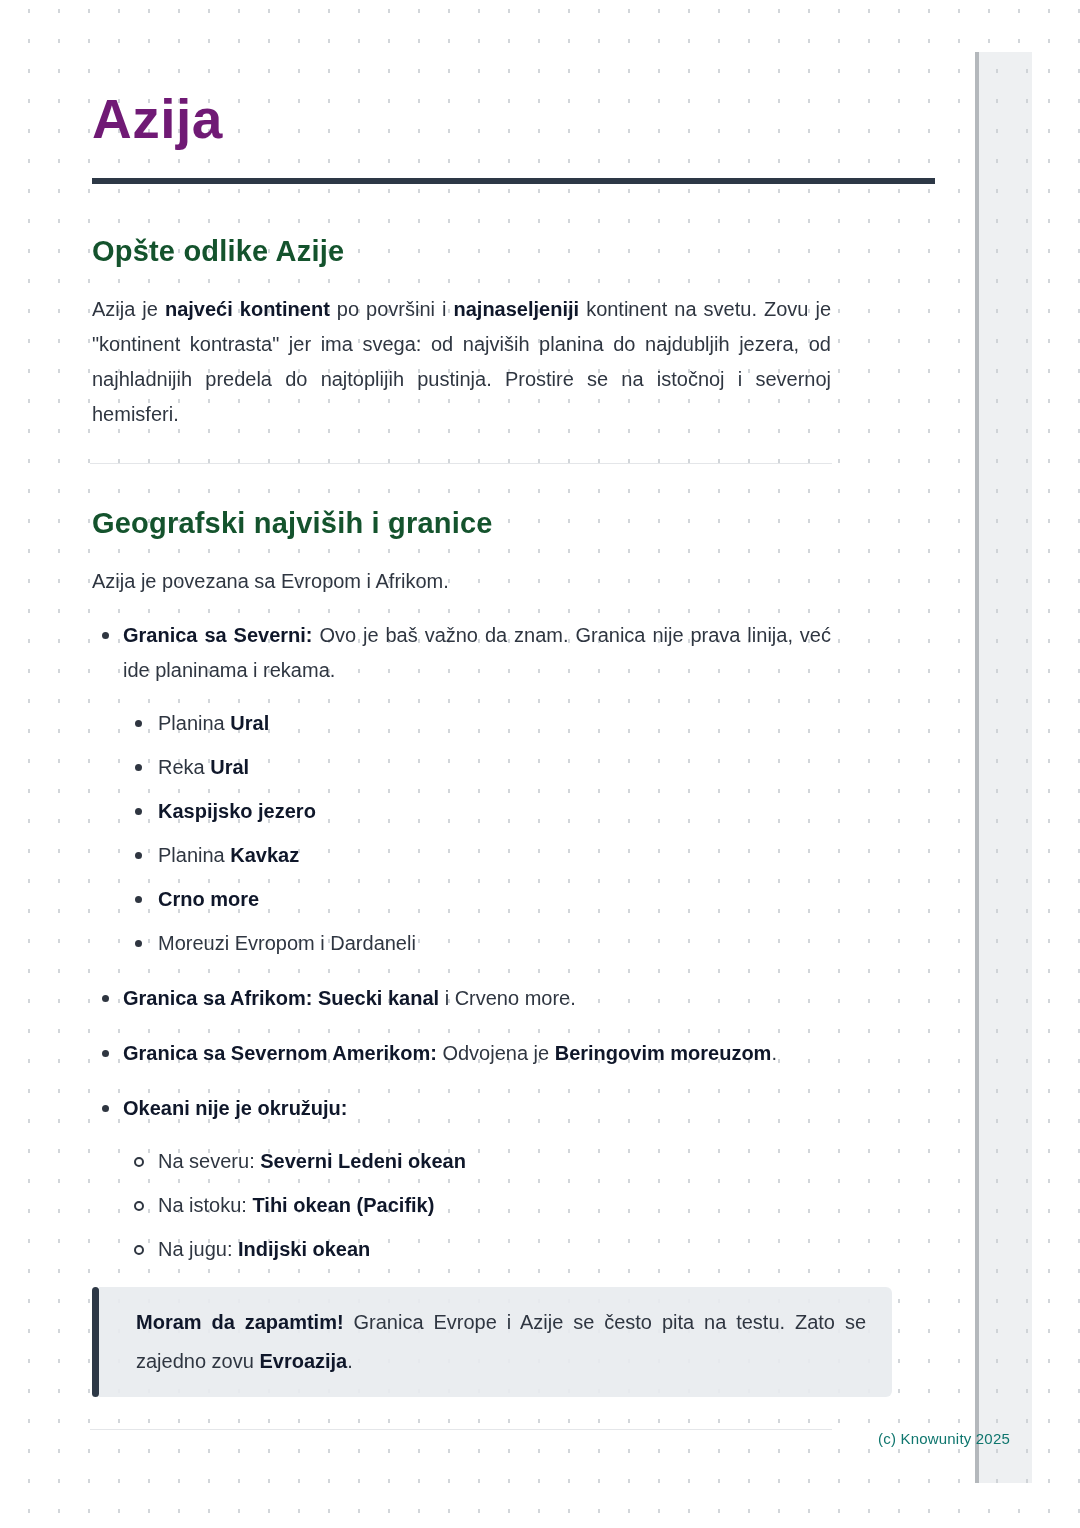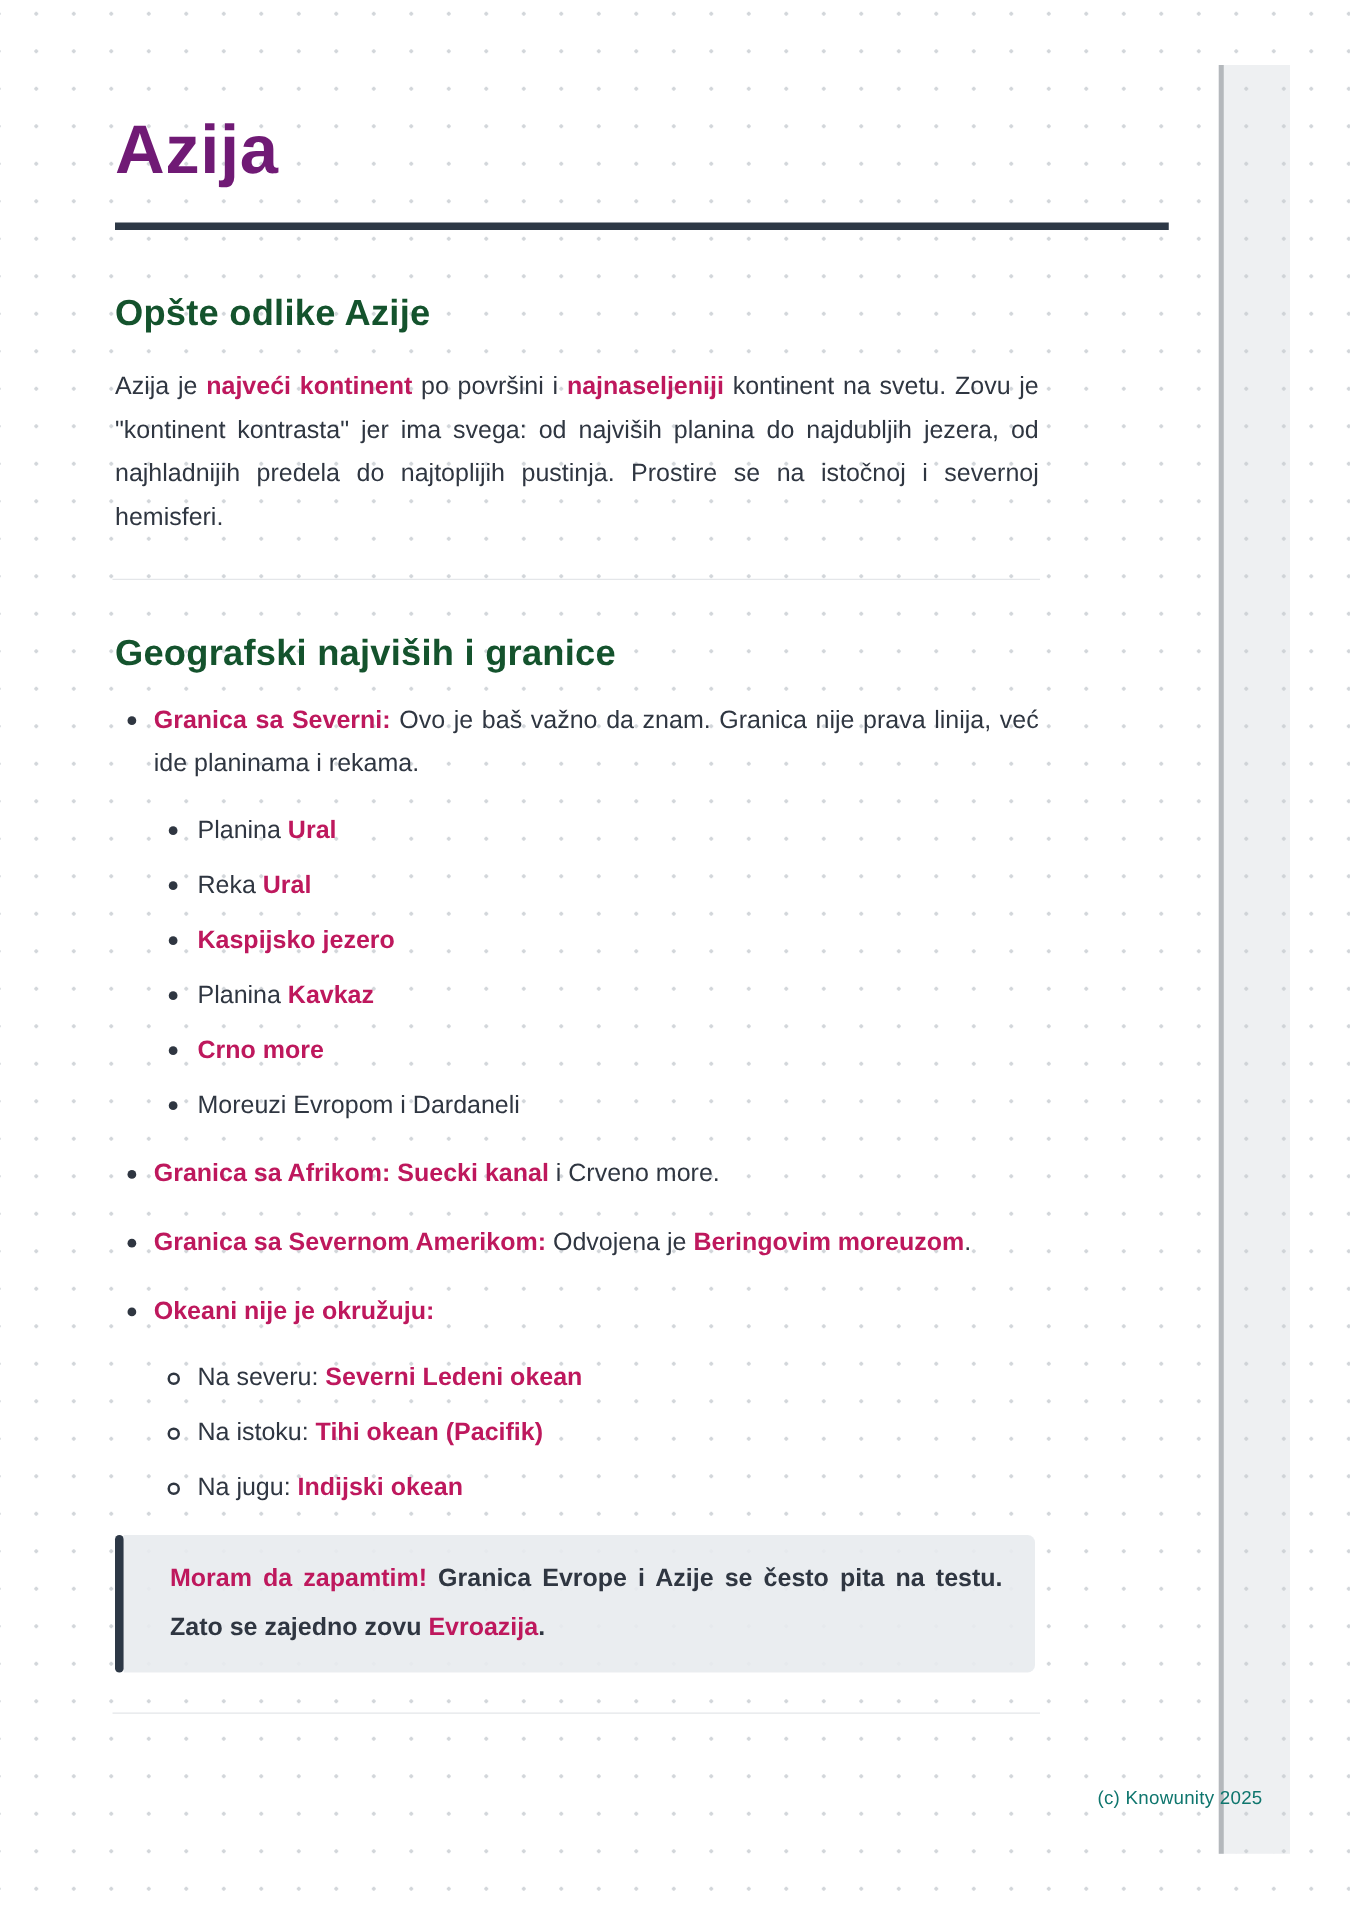--- a/index.html
+++ b/index.html
@@ -30,21 +30,21 @@
   .title-rule{width:843px;height:6px;background:#2d3846;margin-top:26px;}
   h2{
     margin:0;font-size:29px;line-height:34px;font-weight:700;color:#14532d;letter-spacing:.2px;
   }
   .h2-general{margin-top:50px;}
   .h2-geo{margin-top:42px;}
   p.body{
     margin:24px 0 0 0;font-size:20px;line-height:35px;color:#2f3641;
   }
   p.just{text-align:justify;}
-  b{color:#be185d;}
+  b{color:#0f172a;}
   hr.soft{
     border:none;border-top:1px solid #e4e6e9;margin:31px 0 0 -2px;width:742px;
   }
   hr.soft-bottom{margin-top:32px;}
   ul{list-style:none;margin:0;padding:0;font-size:20px;line-height:35px;}
   ul.l1{margin-top:19px;}
   ul.l1 > li{
     position:relative;padding-left:31px;margin-bottom:20px;text-align:justify;
   }
   ul.l1 > li::before{
@@ -54,21 +54,21 @@
   ul.l2 > li,ul.l3 > li{
     position:relative;padding-left:35px;margin-bottom:9px;text-align:left;
   }
   ul.l2 > li::before{
     content:"";position:absolute;left:12px;top:14px;width:7px;height:7px;border-radius:50%;background:#2f3641;
   }
   ul.l3 > li::before{
     content:"";position:absolute;left:11px;top:12.5px;width:6px;height:6px;border-radius:50%;
     border:2px solid #2f3641;background:transparent;
   }
-  .callout{display:flex;width:736px;margin-top:0;font-weight:bold;}
+  .callout{display:flex;width:800px;margin-top:0;}
   .callout-bar{width:7px;flex-shrink:0;background:#2d3846;border-radius:4px;}
   .callout-body{
     flex:1;background:rgba(232,235,238,0.9);border-radius:0 6px 6px 0;
     padding:16px 26px 16px 37px;
     font-size:20px;line-height:39px;color:#2f3641;text-align:justify;
   }
   .footer{
     position:absolute;top:1430px;right:70px;z-index:3;
     font-size:15px;color:#0f766e;letter-spacing:.2px;
   }
@@ -83,20 +83,21 @@
 
   <h1>Azija</h1>
   <div class="title-rule"></div>
 
   <h2 class="h2-general">Opšte odlike Azije</h2>
   <p class="body just">Azija je <b>najveći kontinent</b> po površini i <b>najnaseljeniji</b> kontinent na svetu. Zovu je "kontinent kontrasta" jer ima svega: od najviših planina do najdubljih jezera, od najhladnijih predela do najtoplijih pustinja. Prostire se na istočnoj i severnoj hemisferi.</p>
 
   <hr class="soft">
 
   <h2 class="h2-geo">Geografski najviših i granice</h2>
+  <p class="body">Azija je povezana sa Evropom i Afrikom.</p>
 
   <ul class="l1">
     <li>
       <span><b>Granica sa Severni:</b> Ovo je baš važno da znam. Granica nije prava linija, već ide planinama i rekama.</span>
       <ul class="l2">
         <li>Planina <b>Ural</b></li>
         <li>Reka <b>Ural</b></li>
         <li><b>Kaspijsko jezero</b></li>
         <li>Planina <b>Kavkaz</b></li>
         <li><b>Crno more</b></li>

